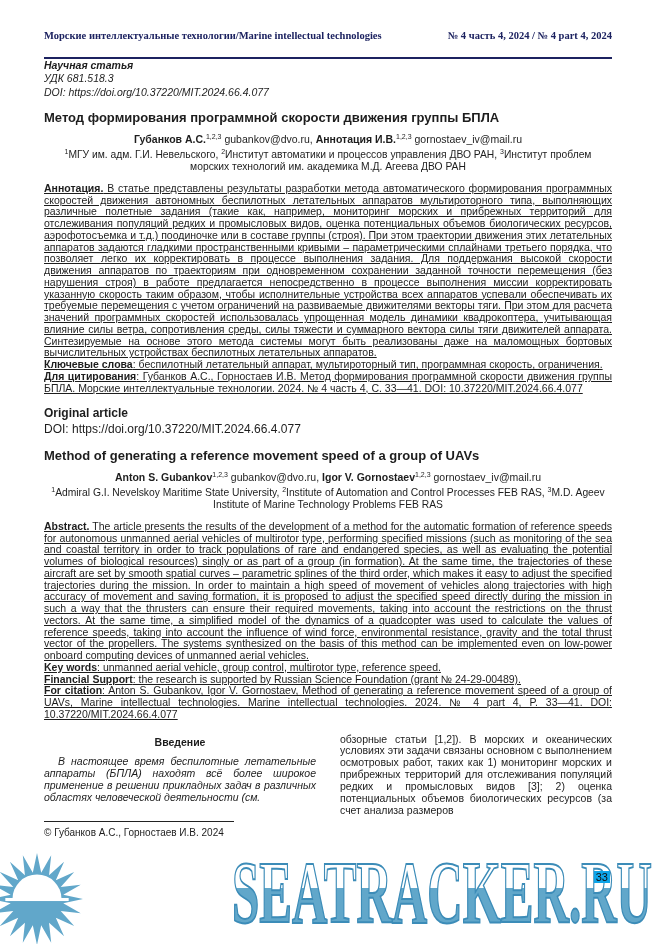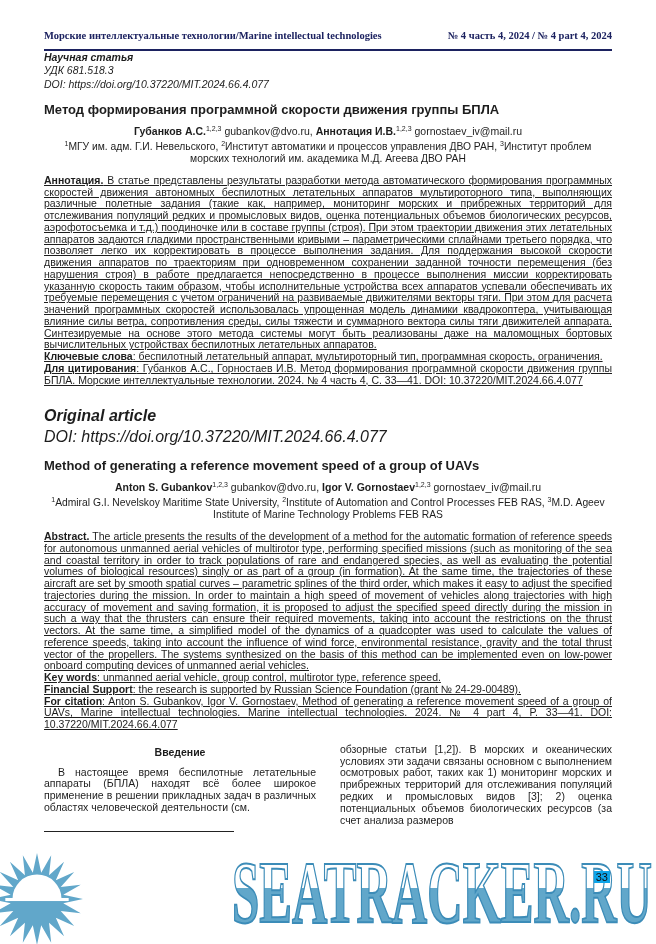--- a/index.html
+++ b/index.html
@@ -6,42 +6,42 @@
   .page {
     position:relative; width:656px; height:944px; margin:0 auto;
     background:#ffffff; overflow:hidden;
     font-family:"Liberation Sans", sans-serif; color:#1d1d1d;
   }
   .content { position:relative; z-index:1; padding:30px 44px 0 44px; }
 
   .journal-header {
     display:flex; justify-content:space-between; align-items:flex-end;
     font-family:"Liberation Serif", serif; font-weight:bold; font-size:10.5px;
-    color:#1c2260; border-bottom:2px solid #1c2260; padding-bottom:8px; gap:10px;
+    color:#1c2260; border-bottom:2px solid #1c2260; padding-bottom:16px; gap:10px;
   }
   .meta { font-style:italic; font-size:10.5px; line-height:1.28; }
   .meta .bold-line { font-weight:bold; }
 
   .title { text-align:left; font-weight:bold; font-size:13px; margin:12px 0 7px 0; line-height:1.15; }
   .authors { text-align:center; font-size:10.5px; line-height:1.2; }
   .authors .name { font-weight:bold; }
   sup { font-size:7px; line-height:0; }
   .affil { text-align:center; font-size:10.3px; line-height:1.22; margin-top:3px; }
 
   .block { font-size:10.5px; line-height:1.12; text-align:justify; margin-top:9px; }
   .block p { margin:0;text-decoration:underline; }
   .b { font-weight:bold; }
 
-  .orig { margin-top:20px; font-style:italic; font-size:16px; line-height:1.28; }
+  .orig { margin-top:12px; font-size:12px; line-height:1.28; }
   .orig .bold-line { font-weight:bold; }
 
   .cols { display:flex; gap:24px; margin-top:13px; font-size:10.5px; line-height:1.13; }
   .col { flex:1; text-align:justify; }
   .sec-head { text-align:center; font-weight:bold; margin:3px 0 8px 0; }
-  .indent { text-indent:14px; }
+  .indent { text-indent:14px;font-style:italic; }
   .footnote { margin-top:17px; }
   .footnote-rule { width:190px; border-top:1px solid #222; margin-bottom:5px; }
   .copyright { font-size:10px; }
 
   .watermark { position:absolute; left:0; top:848px; width:572px; height:96px; z-index:0; }
   .sun { position:absolute; left:-10px; top:4px; }
   .wm-text-svg { position:absolute; left:230px; top:2px; }
   .pagenum {
     position:absolute; top:871px; right:46px; z-index:2;
     font-size:11px; background:#0ea5e9; padding:0 2px; color:#111;text-align:right;
@@ -121,20 +121,21 @@
       <p><span class="b">Financial Support</span><span>: the research is supported by Russian Science Foundation (grant № 24-29-00489).</span></p>
       <p><span class="b">For citation</span><span>: Anton S. Gubankov, Igor V. Gornostaev, Method of generating a reference movement speed of a group of UAVs, Marine intellectual technologies. Marine intellectual technologies. 2024. № 4 part 4, P. 33—41. DOI: 10.37220/MIT.2024.66.4.077</span></p>
     </div>
 
     <div class="cols">
       <div class="col">
         <div class="sec-head">Введение</div>
         <p class="indent" style="margin:0">В настоящее время беспилотные летательные аппараты (БПЛА) находят всё более широкое применение в решении прикладных задач в различных областях человеческой деятельности (см.</p>
         <div class="footnote">
           <div class="footnote-rule"></div>
+          <div class="copyright">© Губанков А.С., Горностаев И.В. 2024</div>
         </div>
       </div>
       <div class="col">
         <p style="margin:0">обзорные статьи [1,2]). В морских и океанических условиях эти задачи связаны основном с выполнением осмотровых работ, таких как 1) мониторинг морских и прибрежных территорий для отслеживания популяций редких и промысловых видов [3]; 2) оценка потенциальных объемов биологических ресурсов (за счет анализа размеров</p>
       </div>
     </div>
 
   </div>
 </div>
 

